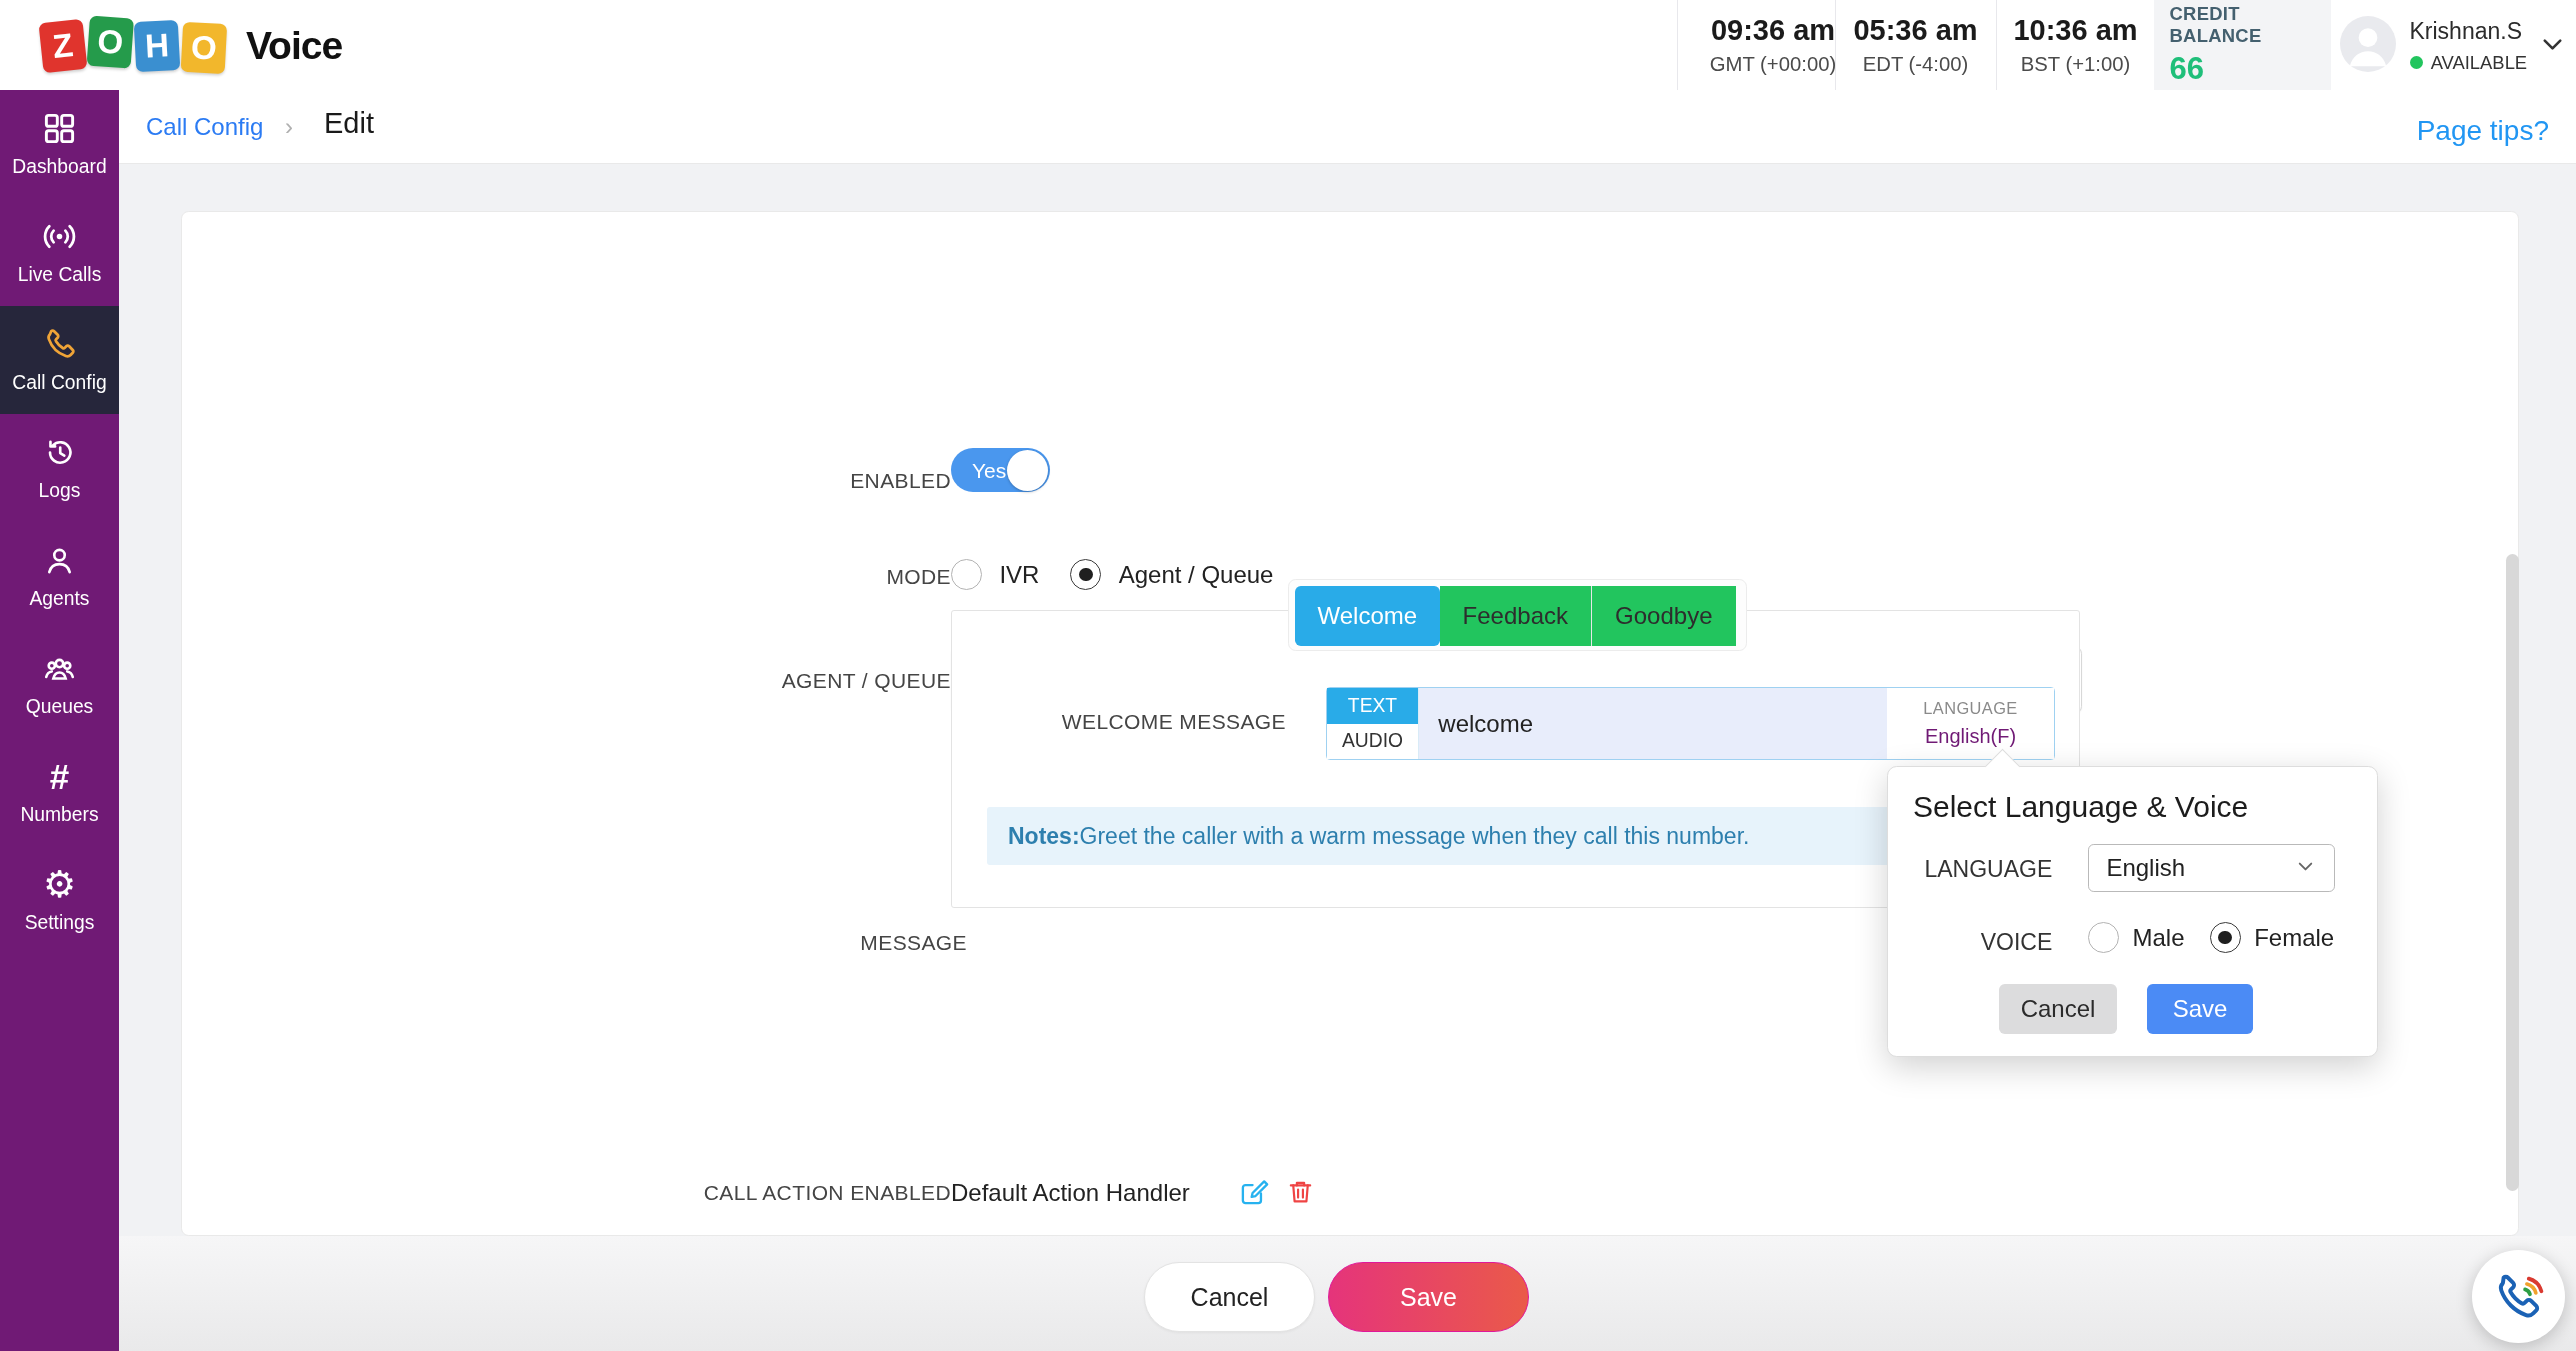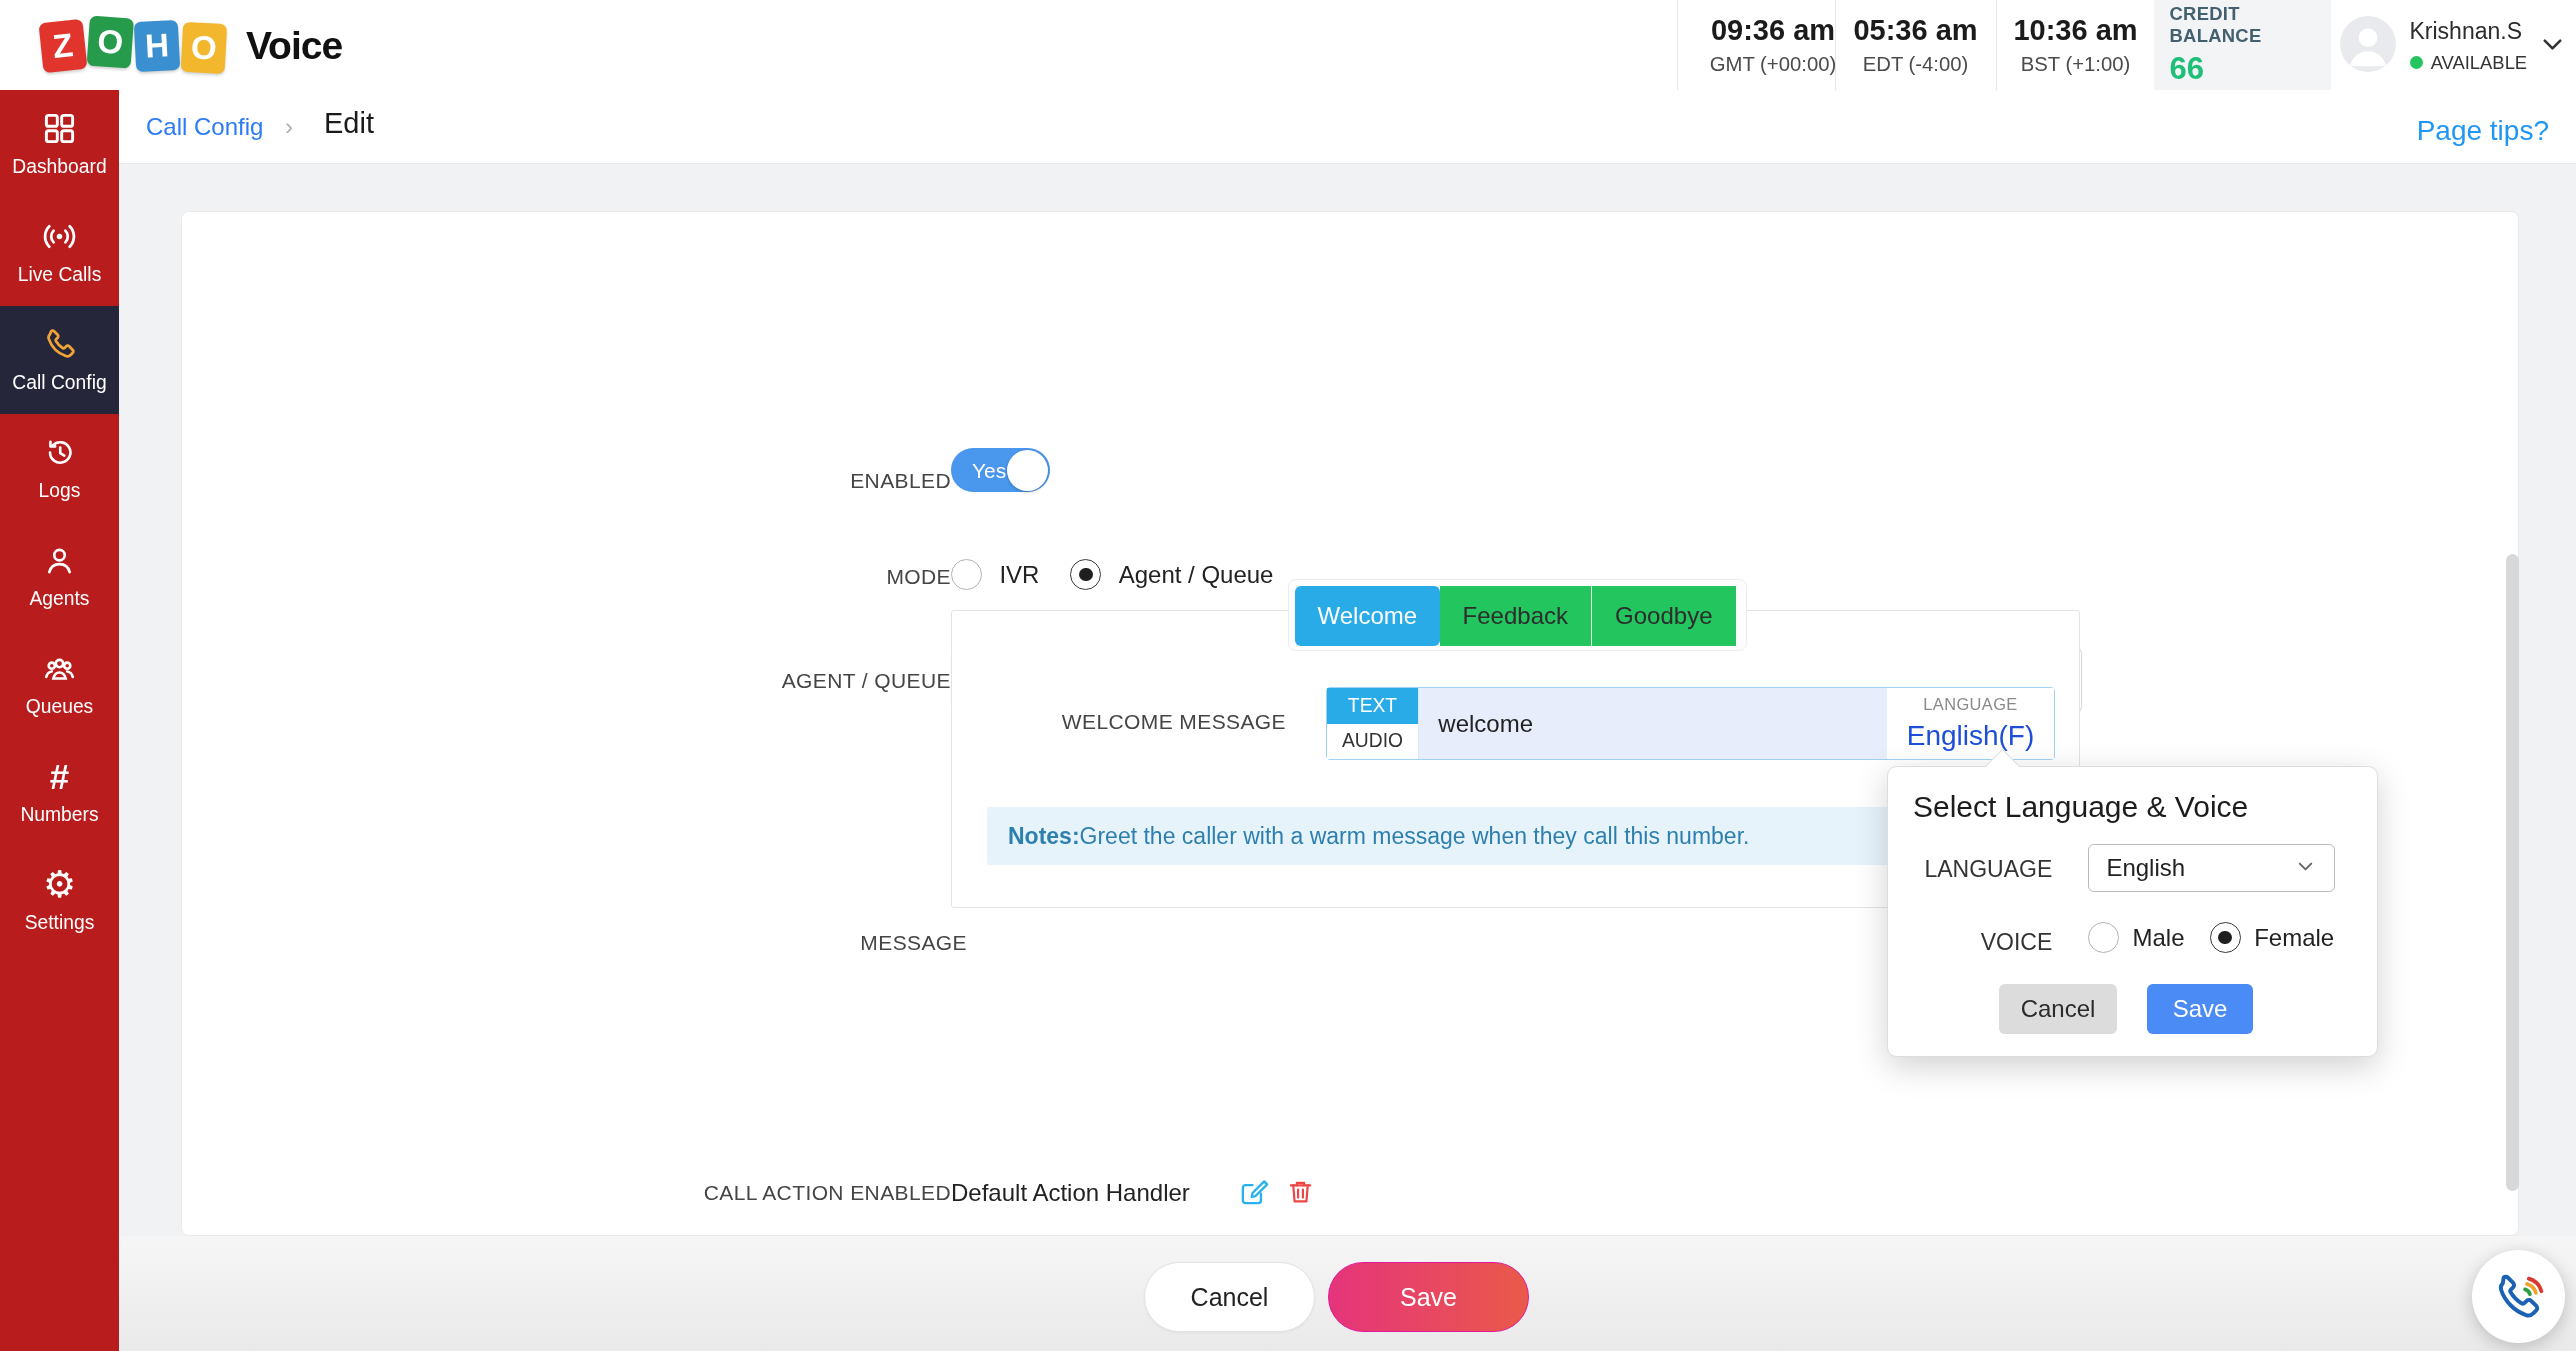--- a/index.html
+++ b/index.html
@@ -23,21 +23,21 @@
   .credit-label { font-size:18.4px; font-weight:bold; color:#44606f; letter-spacing:0.3px; }
   .credit-value { font-size:31px; font-weight:bold; }
   .userbox { left:2340px; top:9.7px; width:213px; height:72px; display:flex; align-items:center; gap:13.5px; cursor:pointer; }
   .user-meta { display:flex; flex-direction:column; gap:6.8px; }
   .user-name { font-size:23px; color:#2c2c2c; }
   .user-status { display:flex; align-items:center; gap:7.7px; font-size:18.4px; color:#333; }
   .status-dot { width:13.5px; height:13.5px; border-radius:50%; }
   .user-caret { left:2537px; top:29px; }
 
   
-  #sidebar { left:0; top:90px; width:119px; height:1262px; background:#b91c1c; z-index:20; }
+  #sidebar { left:0; top:90px; width:119px; height:1262px; background:#701a75; z-index:20; }
   .side-item { width:119px; height:108px; display:flex; flex-direction:column; align-items:center; justify-content:center; gap:8.7px; cursor:pointer; }
   .side-item.active { background:#26263b; }
   .side-label { font-size:19.3px; color:#fff; }
   .side-ic { width:37px; height:37px; display:flex; align-items:center; justify-content:center; }
   .glyph { color:#fff; font-size:33px; line-height:1; }
 
   
   #crumbbar { left:119px; top:90px; width:2457px; height:74px; background:#fff; border-bottom:1px solid #e9e9e9; z-index:10; }
   .crumb-link { left:27px; top:23px; font-size:24px; color:#2b7bf3; cursor:pointer; }
   .crumb-sep { left:166px; top:23px; font-size:24px; color:#b0b0b0; }
@@ -62,21 +62,21 @@
   .tab { height:60px; display:flex; align-items:center; justify-content:center; font-size:24px; color:#2d2d2d; background:#22c55e; cursor:pointer; }
   .tab.active { background:#29abe8; color:#fff; border-radius:5.8px; }
   .tab + .tab { border-left:1px solid #e7e7e7; }
   .tab.active + .tab { border-left:none; }
   .wm-src { width:92px; border-right:1px solid #d9ebf7; display:flex; flex-direction:column; }
   .wm-src-tab { flex:1; display:flex; align-items:center; justify-content:center; font-size:19.3px; color:#333; cursor:pointer; background:#fff; }
   .wm-src-tab.active { background:#29abe8; color:#fff; }
   .wm-text { flex:1; background:#e8edfb; display:flex; align-items:center; padding-left:19.3px; font-size:24px; color:#222; cursor:text; }
   .wm-lang { width:167px; display:flex; flex-direction:column; align-items:center; justify-content:center; gap:6.8px; cursor:pointer; background:#fff; }
   .wm-lang-label { font-size:16.4px; color:#8a8a8a; letter-spacing:0.4px; }
-  .wm-lang-value { font-size:28px; color:#1d4ed8; }
+  .wm-lang-value { font-size:20px; color:#701a75; }
 
   .iconbtn { width:33px; height:33px; display:inline-flex; align-items:center; justify-content:center; cursor:pointer; }
 
   
   #popup { left:1887px; top:766px; width:491px; height:291px; background:#fff; border:1px solid #ddd; border-radius:9.7px;
            box-shadow:0 9.7px 33px rgba(0,0,0,.18); z-index:40; }
   #popup-arrow { left:1990px; top:754px; width:25px; height:25px; background:#fff; border-left:1px solid #ddd; border-top:1px solid #ddd; transform:rotate(45deg); z-index:41; }
   .popup-title { left:25px; top:23px; font-size:30px; color:#1c1c1c; }
   .popup-label { font-size:23px; color:#333; text-align:right; }
   .popup-select { left:200px; top:77px; width:247px; height:48px; border:1px solid #b9b9b9; border-radius:5.8px; background:#fff; display:flex; align-items:center; padding:0 17.4px; cursor:pointer; }

